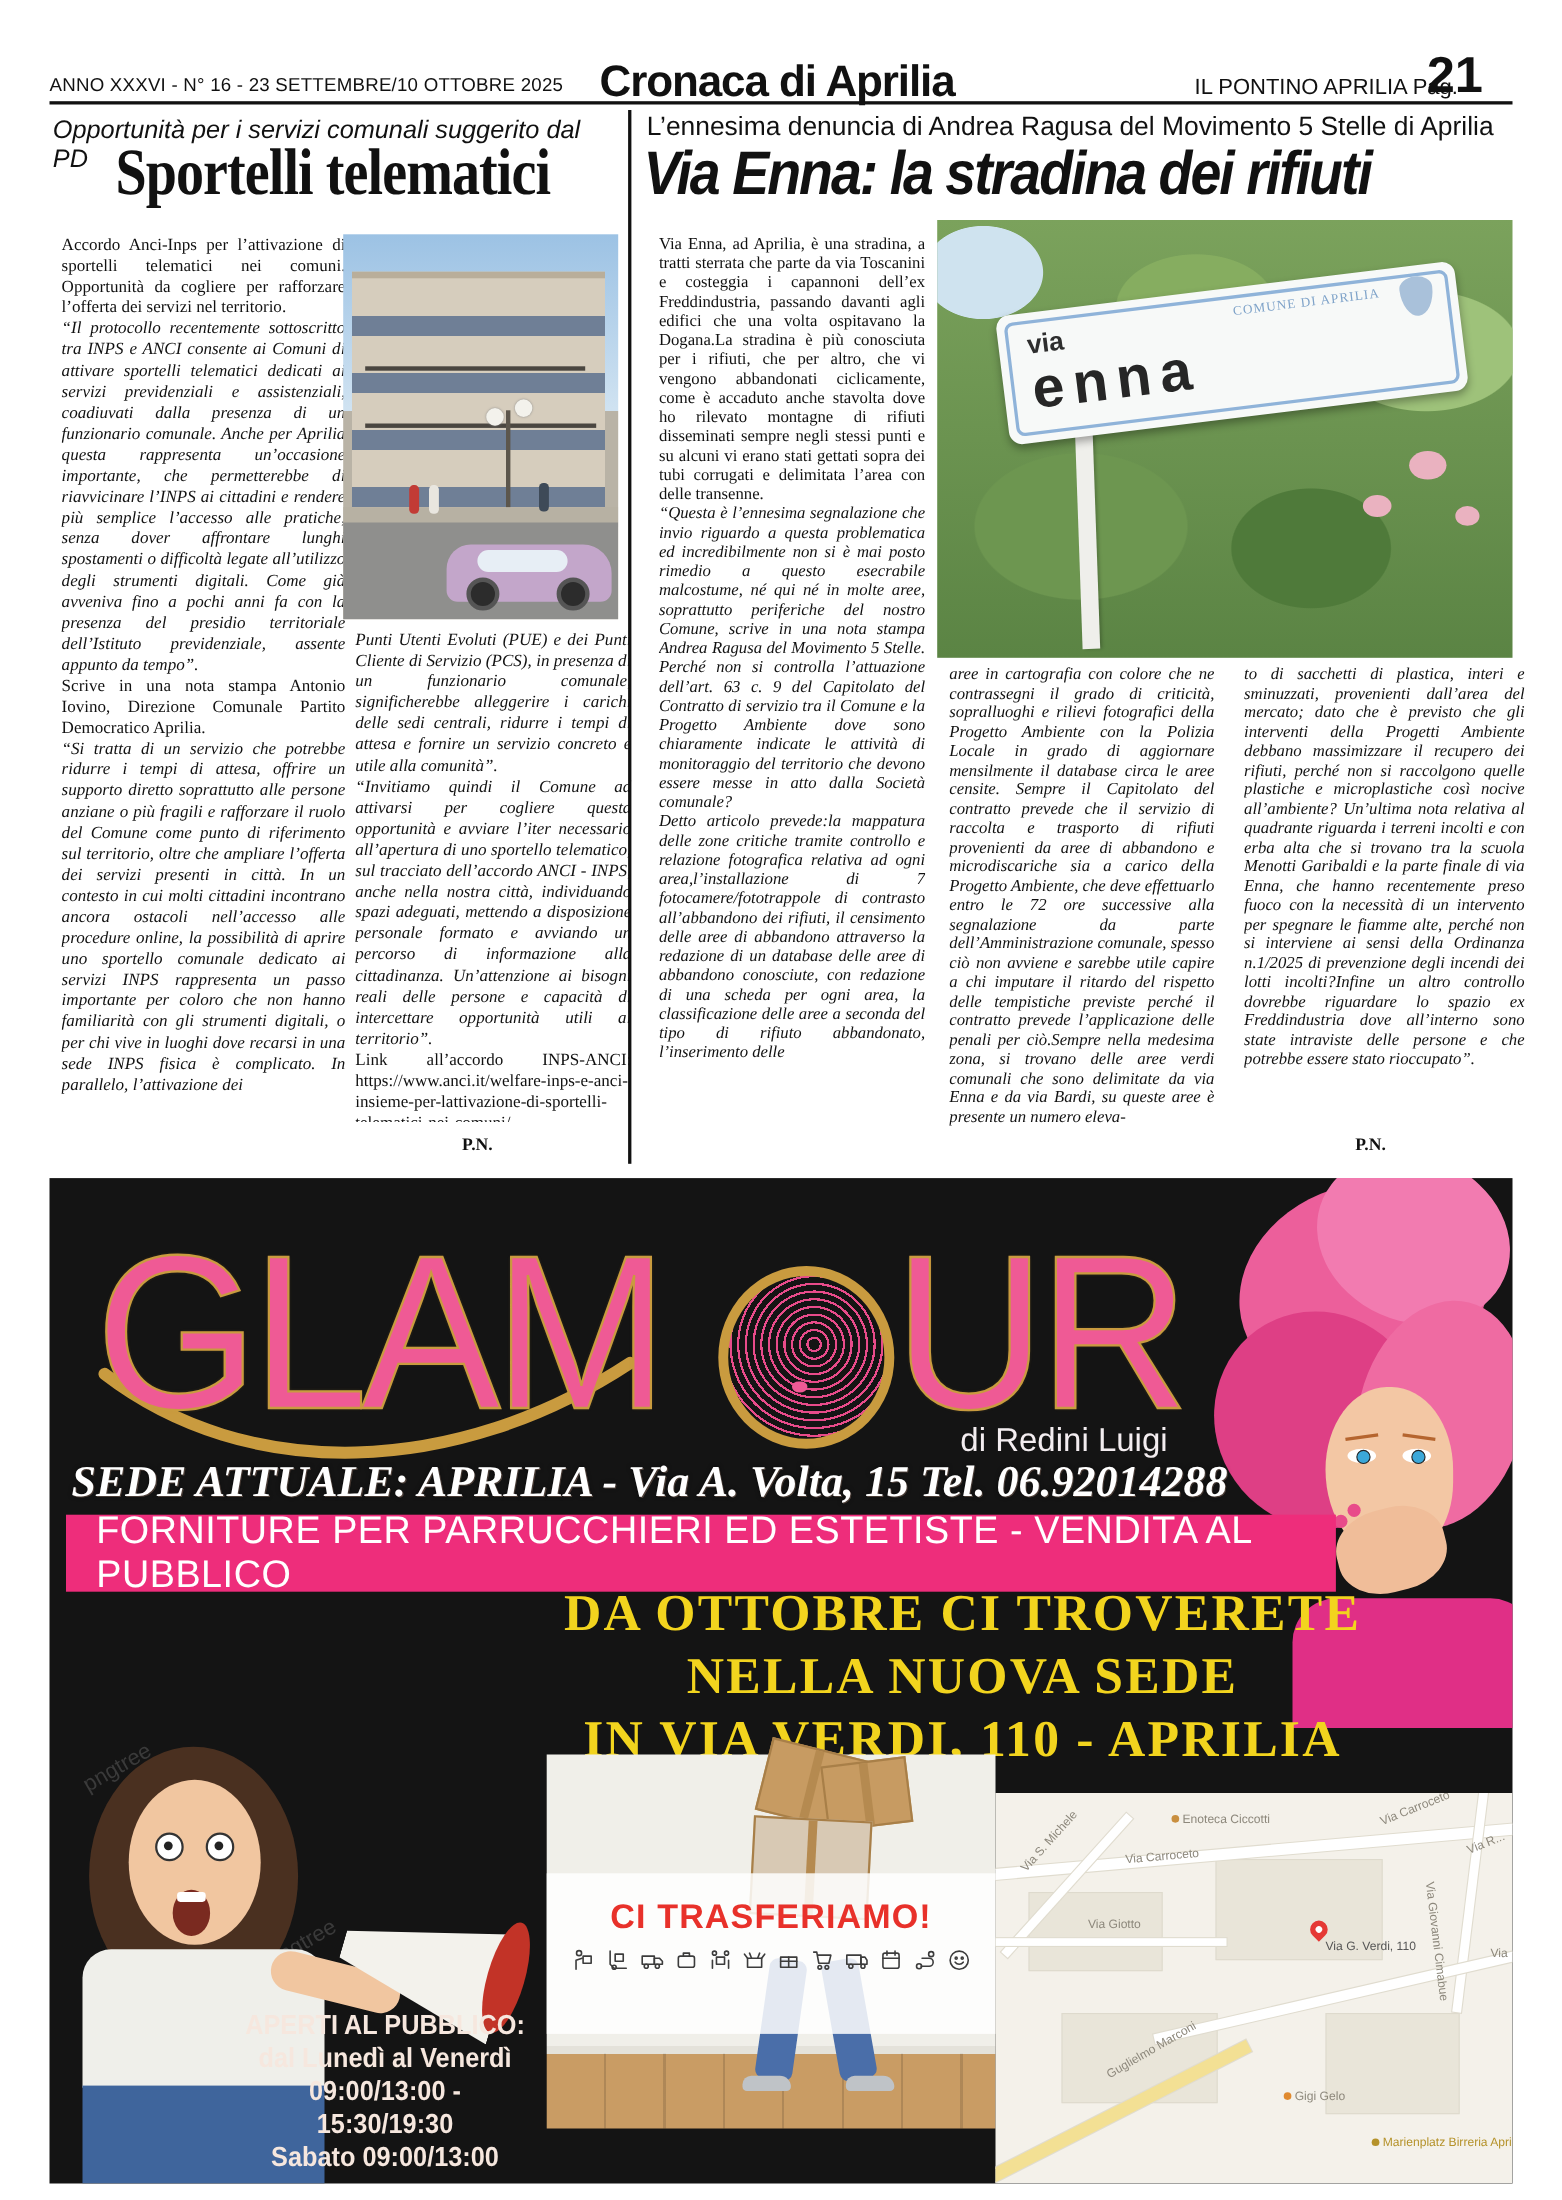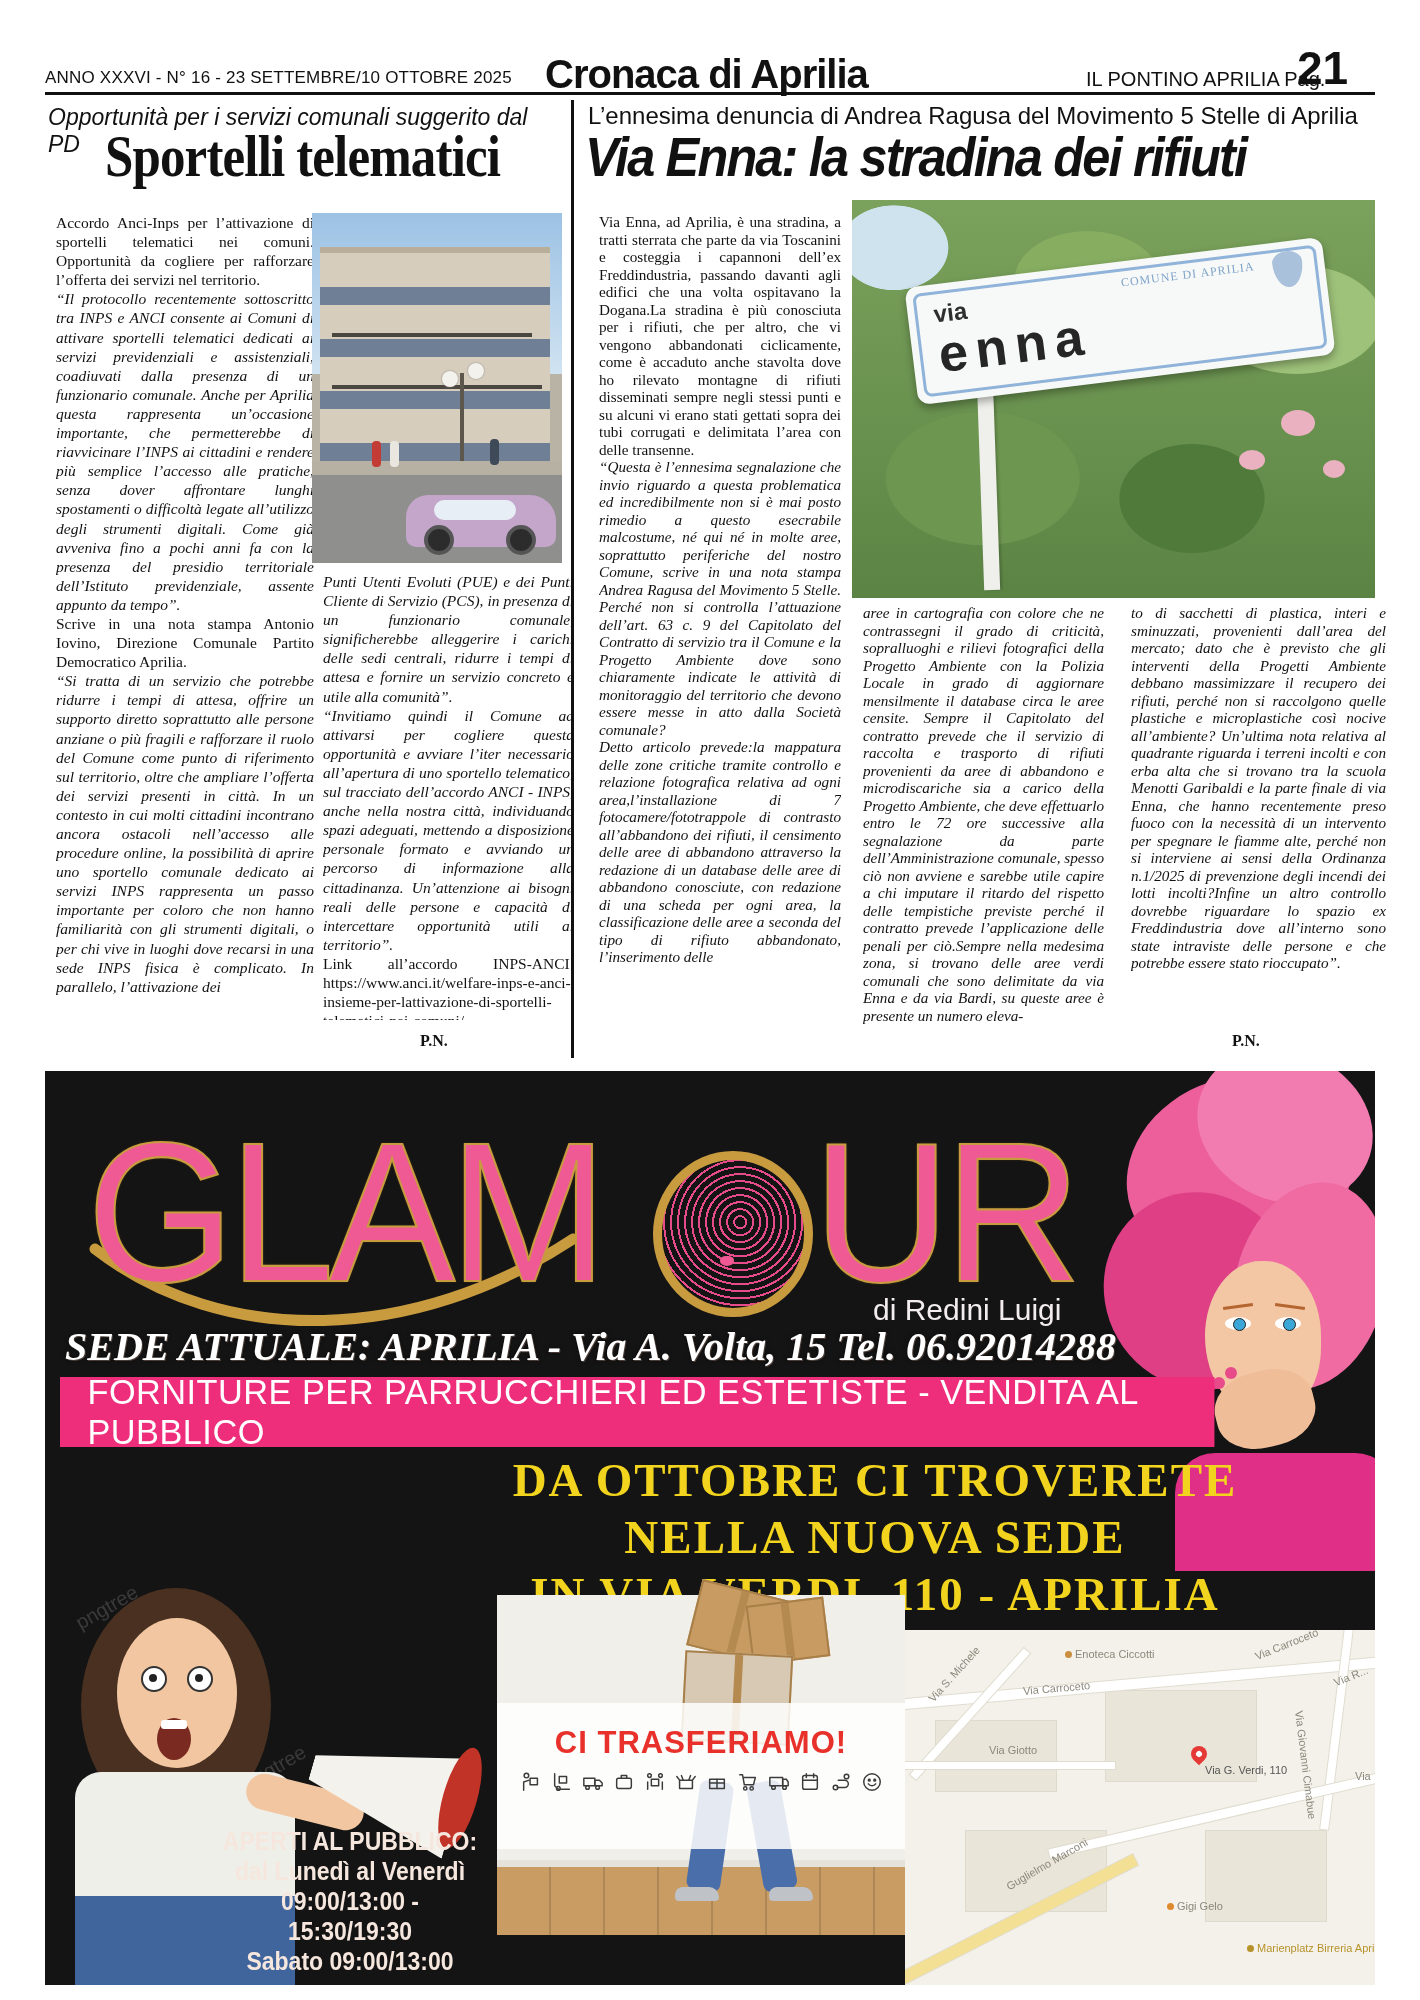--- a/index.html
+++ b/index.html
@@ -208,21 +208,21 @@
       </div>
     <div class="abs glam" style="left:768px;top:66px;">UR</div>
     <div class="abs owner" style="left:828px;top:222px;">di Redini Luigi</div>
 
     <div class="abs sede" style="left:20px;top:252px;">SEDE ATTUALE: APRILIA  - Via A. Volta, 15 Tel. 06.92014288</div>
 
     <div class="abs banner" style="left:15px;top:306px;width:1150px;height:70px;">
       <span>FORNITURE PER PARRUCCHIERI ED ESTETISTE - VENDITA AL PUBBLICO</span>
     </div>
 
-    <div class="abs promo" style="left:300px;top:381px;width:1060px;text-align:center;">
+    <div class="abs promo" style="left:300px;top:368px;width:1060px;text-align:center;">
       <div>DA OTTOBRE CI TROVERETE</div>
       <div>NELLA NUOVA SEDE</div>
       <div>IN VIA VERDI, 110 - APRILIA</div>
     </div>
 
     <div class="abs" style="left:0;top:489px;width:452px;height:425px;">
       <div class="wm" style="left:28px;top:36px;">pngtree</div>
       <div class="wm" style="left:196px;top:196px;">pngtree</div>
       <div class="wm" style="left:36px;top:330px;">pngtree</div>
       <div class="blob" style="left:36px;top:28px;width:190px;height:235px;background:#4a3020;"></div>

